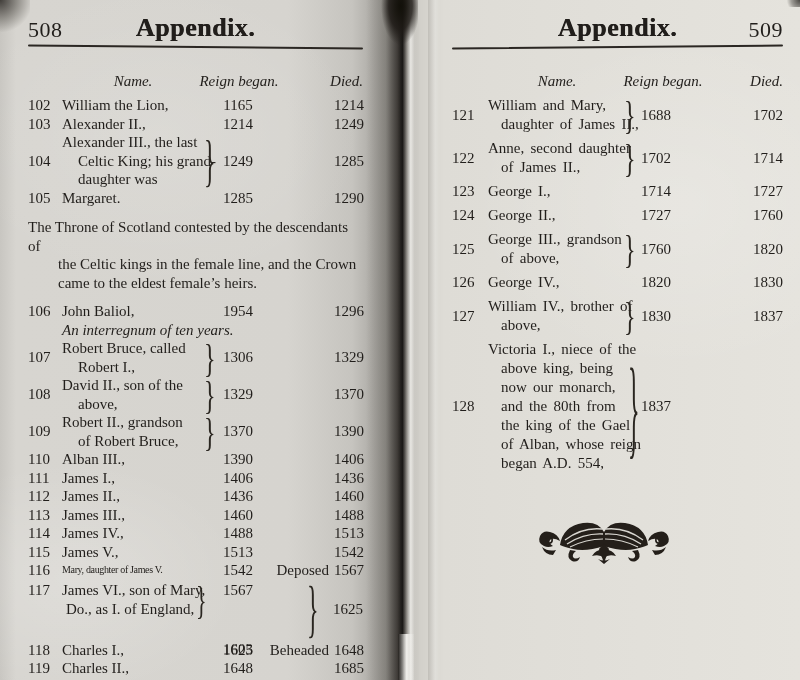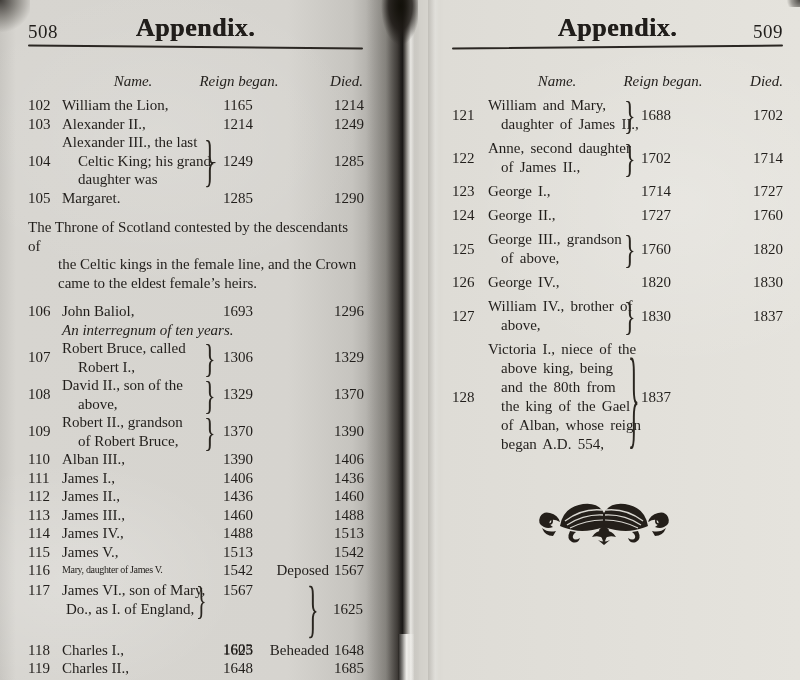--- a/index.html
+++ b/index.html
@@ -53,21 +53,21 @@
     position:absolute; right:0; top:0; width:14px; height:7px; z-index:6;
     background:radial-gradient(circle at 100% 0, #4a4743 0%, rgba(90,87,82,0.5) 55%, transparent 85%);
   }
 
   
   .content { position:absolute; top:10px; z-index:8; font-size:15px; }
   .content-left  { left:28px;  width:335px; }
   .content-right { left:452px; width:331px; }
 
   .pg-head { display:flex; align-items:flex-end; height:33px; }
-  .pg-num { font-size:19px; width:42px; letter-spacing:0.5px; }
+  .pg-num { font-size:22px; width:42px; letter-spacing:0.5px; }
   .pg-num.r { text-align:right; }
   .pg-title {
     flex:1; text-align:center; font-size:26px; font-weight:bold;
     letter-spacing:0.5px; text-shadow:0.4px 0 0 #211e1b;
   }
   .spacer { width:42px; }
   .rule { height:2px; background:#2b2723; margin-top:3px; border-radius:2px; }
   .rule.l { transform:rotate(0.55deg); }
   .rule.r { transform:rotate(-0.5deg); }
 
@@ -193,21 +193,21 @@
         <div class="para">
           <div class="pline">The Throne of Scotland contested by the descendants of</div>
           <div class="pline indent">the Celtic kings in the female line, and the Crown</div>
           <div class="pline indent">came to the eldest female’s heirs.</div>
         </div>
         <div class="row left">
           <span class="c-num">106</span>
           <span class="c-name">
             <div class="nline">John Baliol,</div>
           </span>
-          <span class="c-reign">1693</span>
+          <span class="c-reign">1954</span>
           <span class="c-note"></span>
           <span class="c-died">1296</span>
         </div>
         <div class="interregnum">An interregnum of ten years.</div>
         <div class="row left">
           <span class="c-num">107</span>
           <span class="c-name">
             <div class="nline">Robert Bruce, called</div>
             <div class="nline cont">Robert I.,</div>
             <span class="brace b2">}</span>
@@ -416,20 +416,21 @@
             <span class="brace b2">}</span>
           </span>
           <span class="c-reign">1830</span>
           <span class="c-died">1837</span>
         </div>
         <div class="row right">
           <span class="c-num">128</span>
           <span class="c-name">
             <div class="nline">Victoria I., niece of the</div>
             <div class="nline cont">above king, being</div>
+            <div class="nline cont">now our monarch,</div>
             <div class="nline cont">and the 80th from</div>
             <div class="nline cont">the king of the Gael</div>
             <div class="nline cont">of Alban, whose reign</div>
             <div class="nline cont">began A.D. 554,</div>
             <span class="brace b7">}</span>
           </span>
           <span class="c-reign">1837</span>
           <span class="c-died"></span>
         </div>
       </div>

